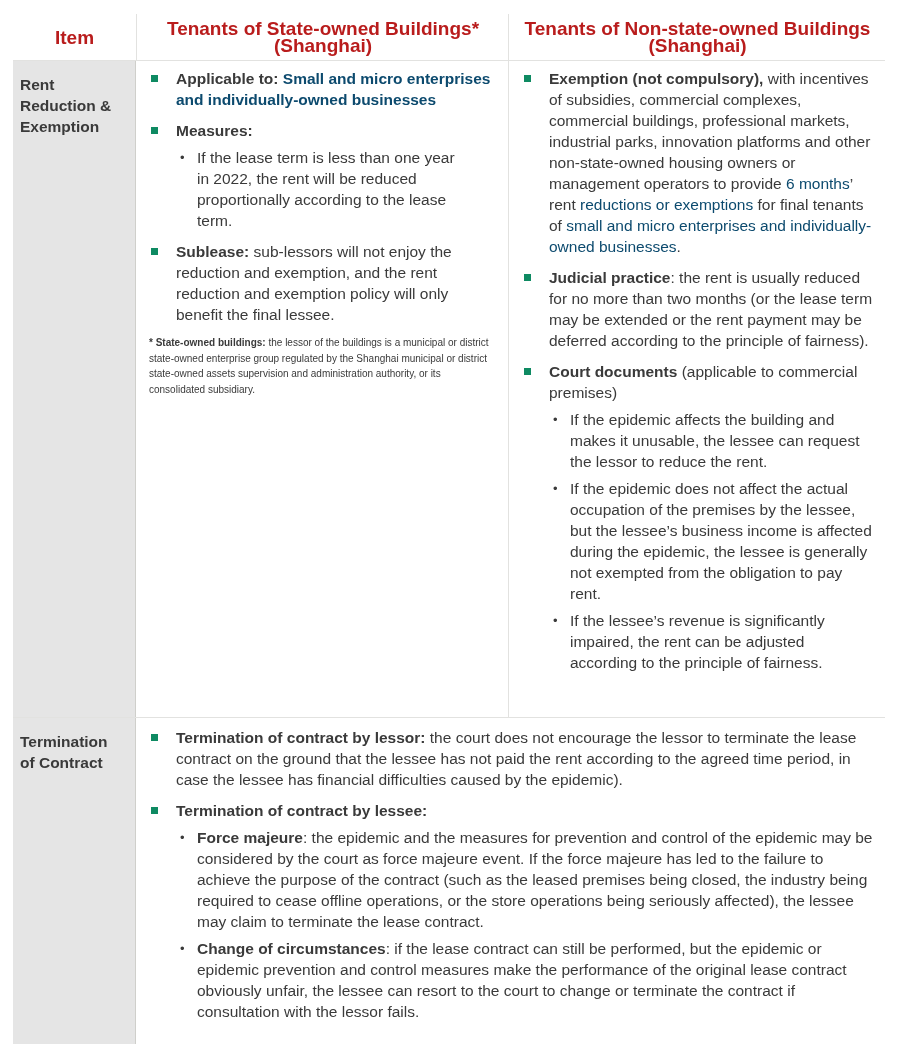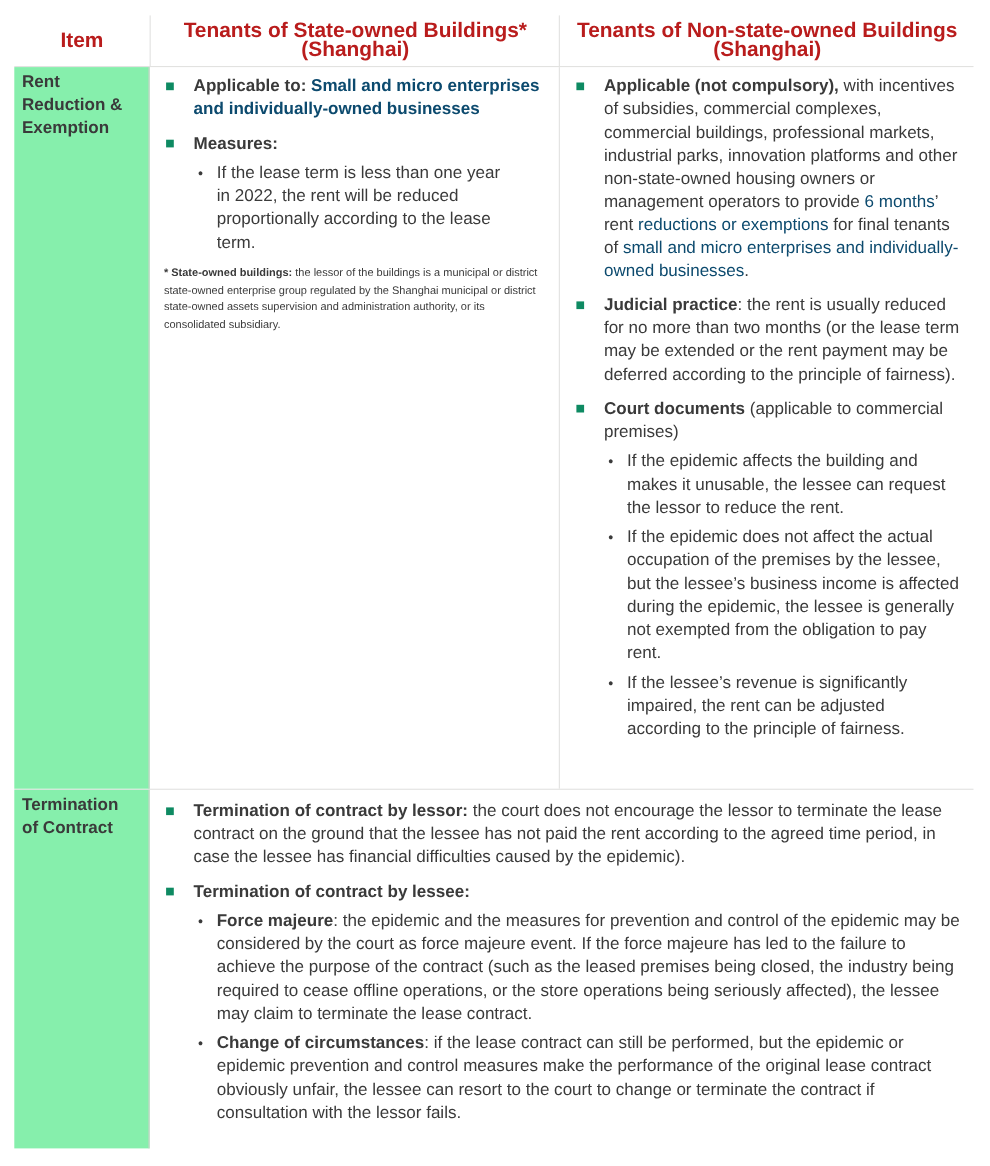--- a/index.html
+++ b/index.html
@@ -16,23 +16,23 @@
     text-align: center; color: #b91c1c; font-weight: bold; font-size: 19px; line-height: 17px;
   }
   .hcell.c1 { left: 0; width: 123px; }
   .hcell.c2 { left: 123px; width: 372px; border-left: 1px solid #e2e2e0; }
   .hcell.c3 { left: 495px; width: 377px; border-left: 1px solid #e2e2e0; }
 
   .row { position: relative; }
   .row1 { height: 656px; border-bottom: 1px solid #e2e2e0; }
   .row2 { height: 326px; }
   .itemcell {
-    position: absolute; left: 0; top: 0; bottom: 0; width: 123px; background: #86efac;
+    position: absolute; left: 0; top: 0; bottom: 0; width: 123px; background: #e5e5e5;
     border-right: 1px solid #cfcfcb; box-sizing: border-box;
-    font-weight: bold; font-size: 15.5px; line-height: 21px; color: #3a3a3a; padding: 3px 0 0 7px;
+    font-weight: bold; font-size: 15.5px; line-height: 21px; color: #3a3a3a; padding: 13px 0 0 7px;
   }
   .cell { position: absolute; top: 0; bottom: 0; box-sizing: border-box; font-size: 15.5px; line-height: 21px; }
   .row1 .cell.c2 { left: 124px; width: 371px; padding: 7px 12px 0 12px; }
   .row1 .cell.c3 { left: 495px; width: 377px; border-left: 1px solid #e2e2e0; padding: 7px 10px 0 13px; }
   .row2 .cell.c2 { left: 124px; width: 748px; padding: 9px 12px 0 12px; }
 
   .sq { position: relative; padding-left: 27px; margin-bottom: 10px; }
   .sq::before {
     content: ""; position: absolute; left: 2px; top: 7px; width: 7px; height: 7px; background: #0e8a62;
   }
@@ -76,29 +76,33 @@
       <div class="sq">
         <span class="b">Applicable to:</span>
         <span class="b g">Small and micro enterprises and individually-owned businesses</span>
       </div>
       <div class="sq">
         <span class="b">Measures:</span>
         <div class="subs">
           <div class="sub" style="padding-right:40px"><span>If the lease term is less than one year in 2022, the rent will be reduced proportionally according to the lease term.</span></div>
         </div>
       </div>
+      <div class="sq">
+        <span class="b">Sublease:</span>
+        <span>sub-lessors will not enjoy the reduction and exemption, and the rent reduction and exemption policy will only benefit the final lessee.</span>
+      </div>
       <div class="note">
         <span class="b">* State-owned buildings:</span>
         <span>the lessor of the buildings is a municipal or district state-owned enterprise group regulated by the Shanghai municipal or district state-owned assets supervision and administration authority, or its consolidated subsidiary.</span>
       </div>
     </div>
 
     <div class="cell c3">
       <div class="sq">
-        <span class="b">Applicable (not compulsory),</span>
+        <span class="b">Exemption (not compulsory),</span>
         <span>with incentives of subsidies, commercial complexes, commercial buildings, professional markets, industrial parks, innovation platforms and other non-state-owned housing owners or management operators to provide</span>
         <span class="g">6 months</span><span>’ rent</span>
         <span class="g">reductions or exemptions</span>
         <span>for final tenants of</span>
         <span class="g">small and micro enterprises and individually-owned businesses</span><span>.</span>
       </div>
       <div class="sq">
         <span class="b">Judicial practice</span><span>: the rent is usually reduced for no more than two months (or the lease term may be extended or the rent payment may be deferred according to the principle of fairness).</span>
       </div>
       <div class="sq">

